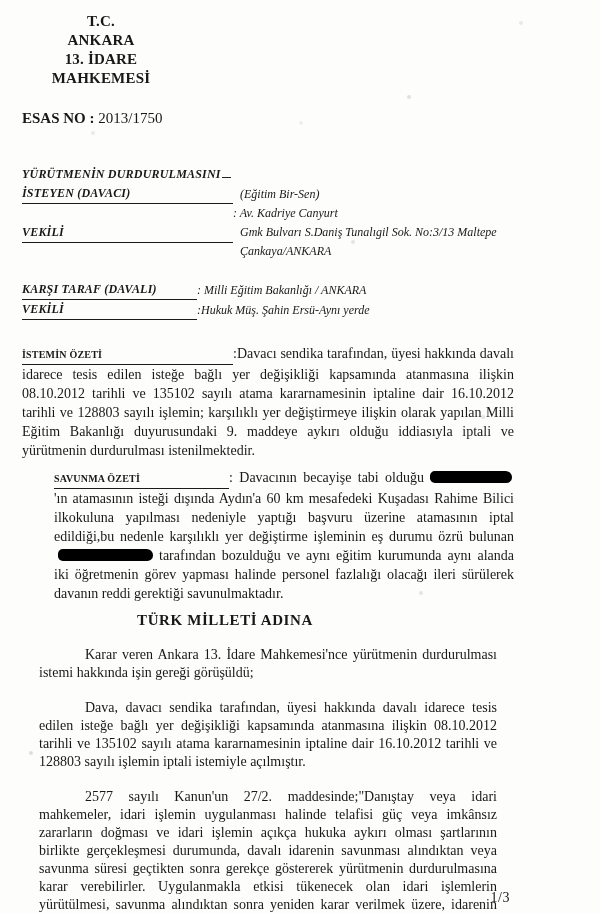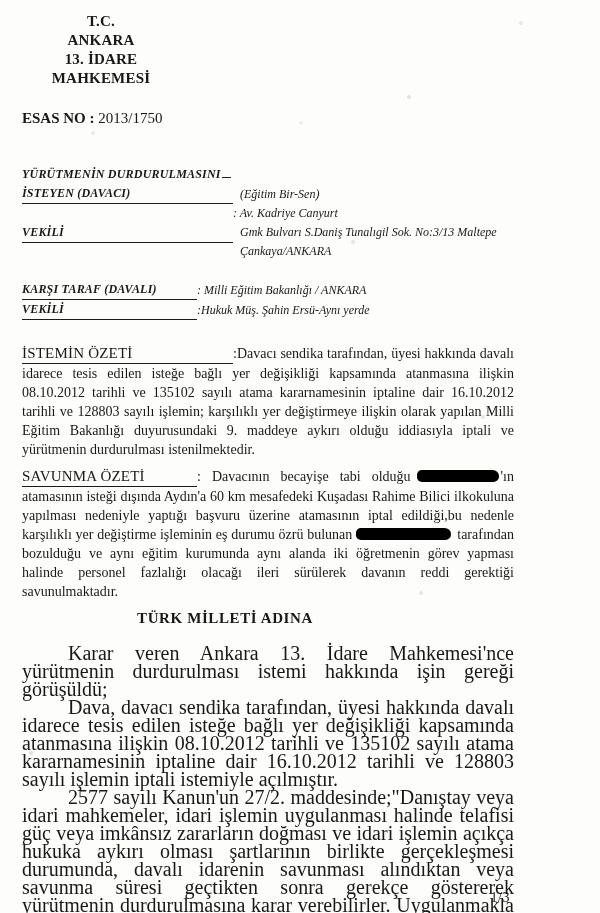--- a/index.html
+++ b/index.html
@@ -57,25 +57,25 @@
   .p-val{flex:1;}
   .p-cont{padding-left:7px;}
   .block2{margin-top:19px;}
   
   .summary{
     margin-top:24px;
     font-size:14px;
     line-height:19px;
     text-align:justify;
   }
-  .summary.savunma{margin-top:8px;}
+  .summary.savunma{margin-top:8px;margin-left:32px;}
   .s-label{
     display:inline-block;
-    font-weight:normal;
-    font-size:15px;
+    font-weight:bold;
+    font-size:10px;
     border-bottom:1.6px solid #1a1a1a;
     letter-spacing:.2px;
   }
   .redaction{
     display:inline-block;
     height:12px;
     background:#000;
     border-radius:6px 8px 7px 6px;
     vertical-align:-1px;
   }
@@ -87,22 +87,22 @@
     margin-bottom:17px;
     width:100%;
     text-align:center;
     font-weight:bold;
     font-size:15px;
     letter-spacing:.6px;
     position:relative;
     left:-43px;
   }
   .dec p{
-    margin:0;
-    font-size:20px;
+    margin:17px;
+    font-size:14px;
     line-height:18px;
     text-align:justify;
     text-indent:46px;
   }
   .footer{
     position:absolute;
     left:0;right:16px;top:890px;
     text-align:right;
     font-size:14px;
   }

